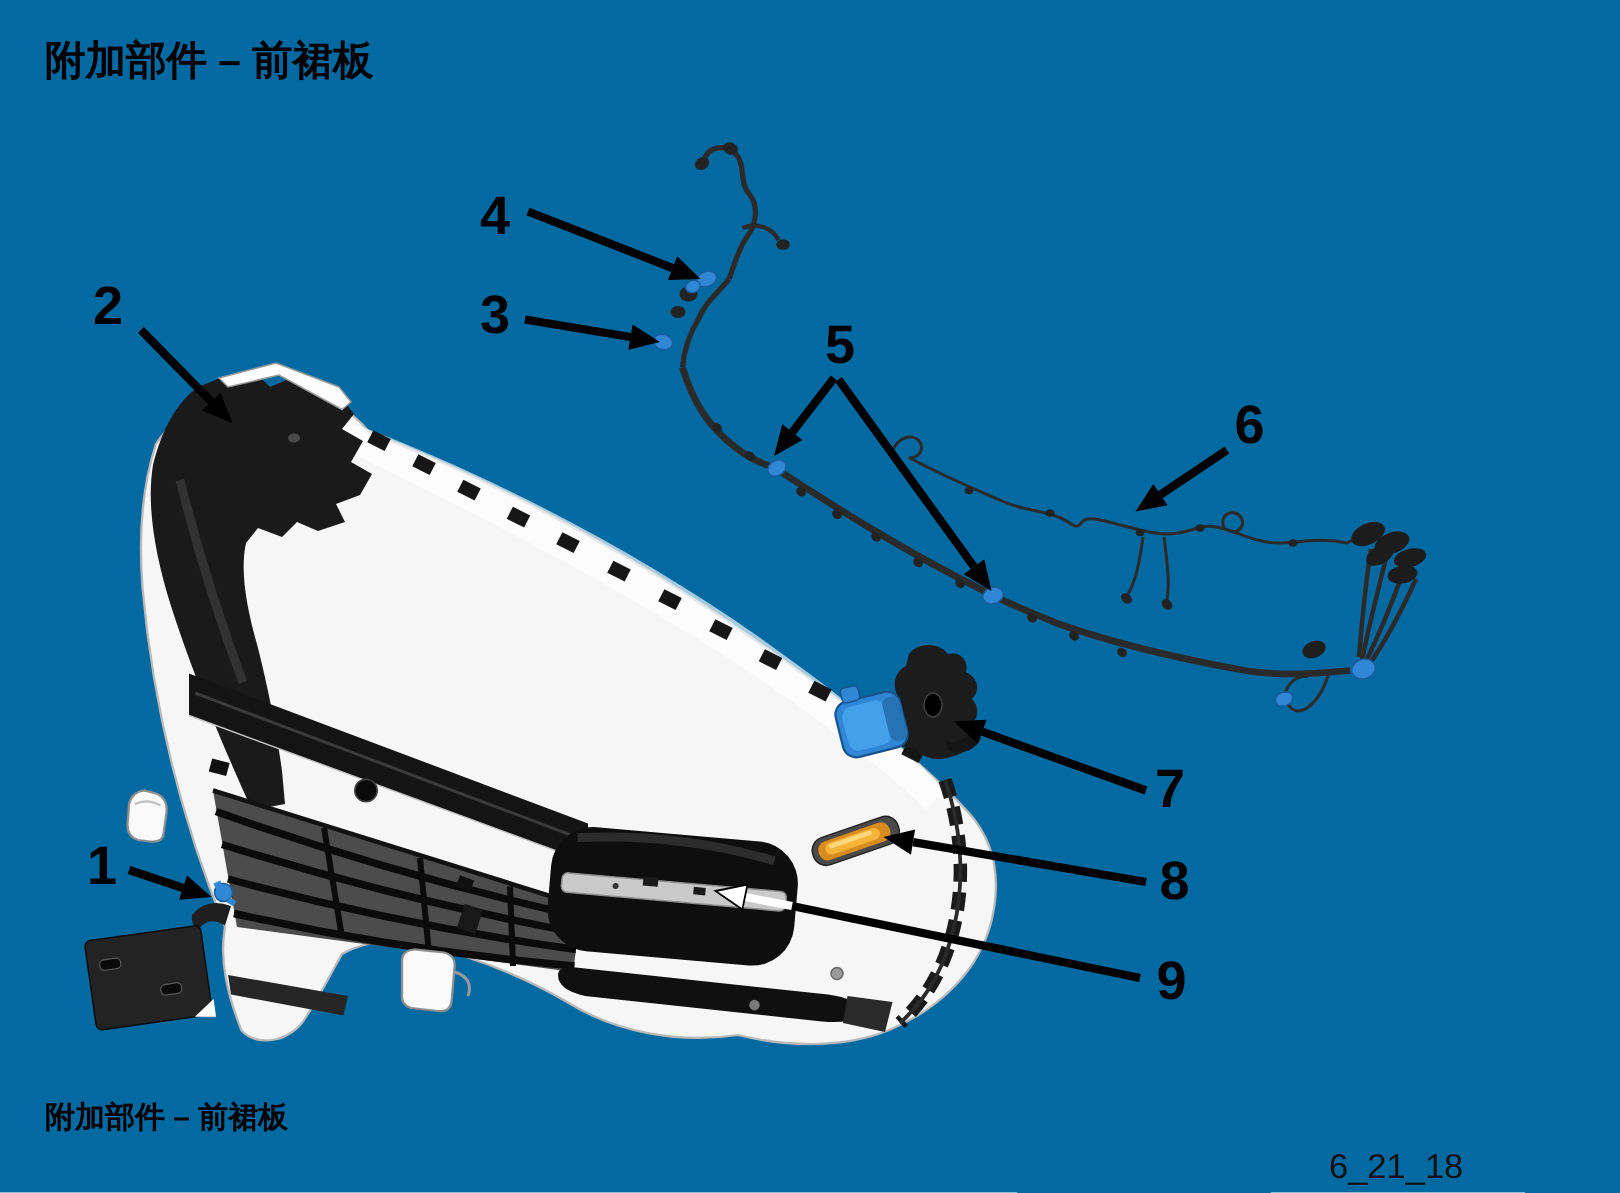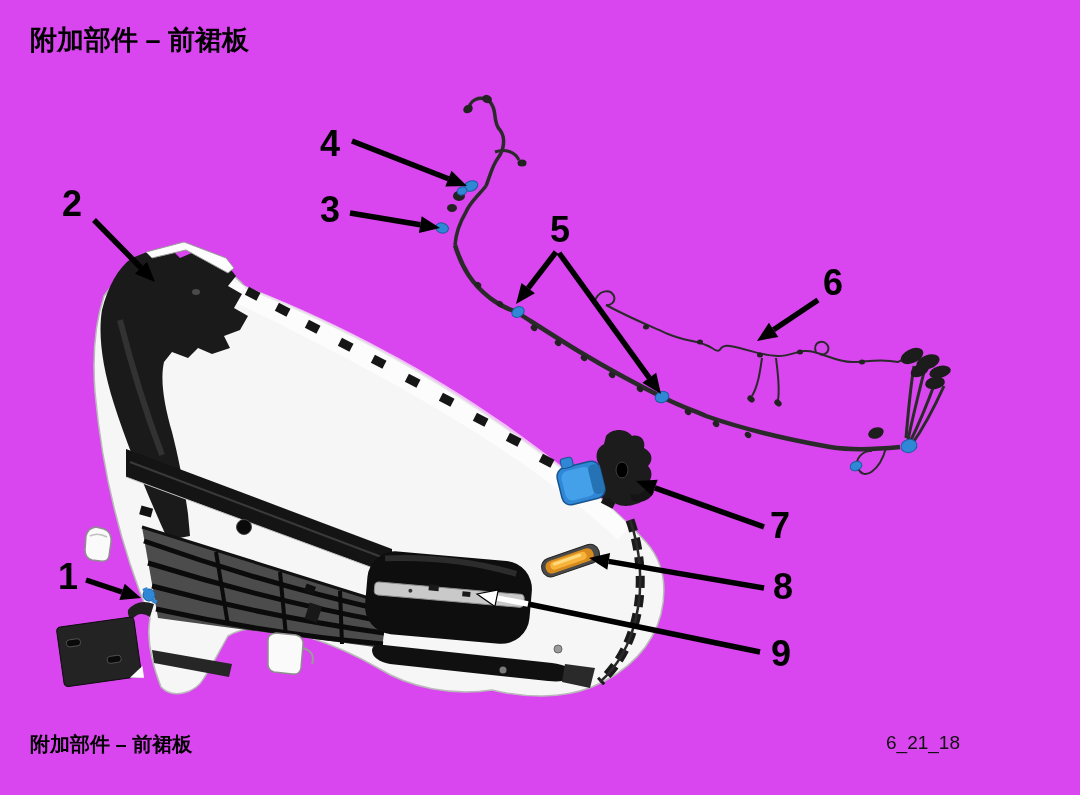--- a/index.html
+++ b/index.html
@@ -1,20 +1,20 @@
 <!DOCTYPE html>
 <html><head>
 <meta charset="utf-8">
 <style>
   html,body{margin:0;padding:0;background:#fff;}
-  .page{position:relative;width:1080px;height:795px;background:#d946ef;overflow:hidden;
+  .page{position:relative;width:1080px;height:795px;background:#0369a1;overflow:hidden;
         font-family:"Liberation Sans","DejaVu Sans",sans-serif;}
   .title{position:absolute;left:30px;top:22px;font-size:27px;font-weight:700;color:#000;margin:0;}
   .footer-caption{position:absolute;left:30px;top:731px;font-size:20px;font-weight:700;color:#000;}
-  .figure-code{position:absolute;left:886px;top:732px;font-size:19px;font-weight:400;color:#111;}
+  .figure-code{position:absolute;left:886px;top:764px;font-size:23px;font-weight:400;color:#111;}
   svg{position:absolute;left:0;top:0;}
   .callout-num{font-family:"Liberation Sans","DejaVu Sans",sans-serif;font-weight:700;font-size:36px;fill:#000;}
   .arrow{stroke:#000;stroke-width:5.5;}
 </style>
 </head>
 <body>
 
 <div class="page">
 
   <h1 class="title">附加部件 – 前裙板</h1>

